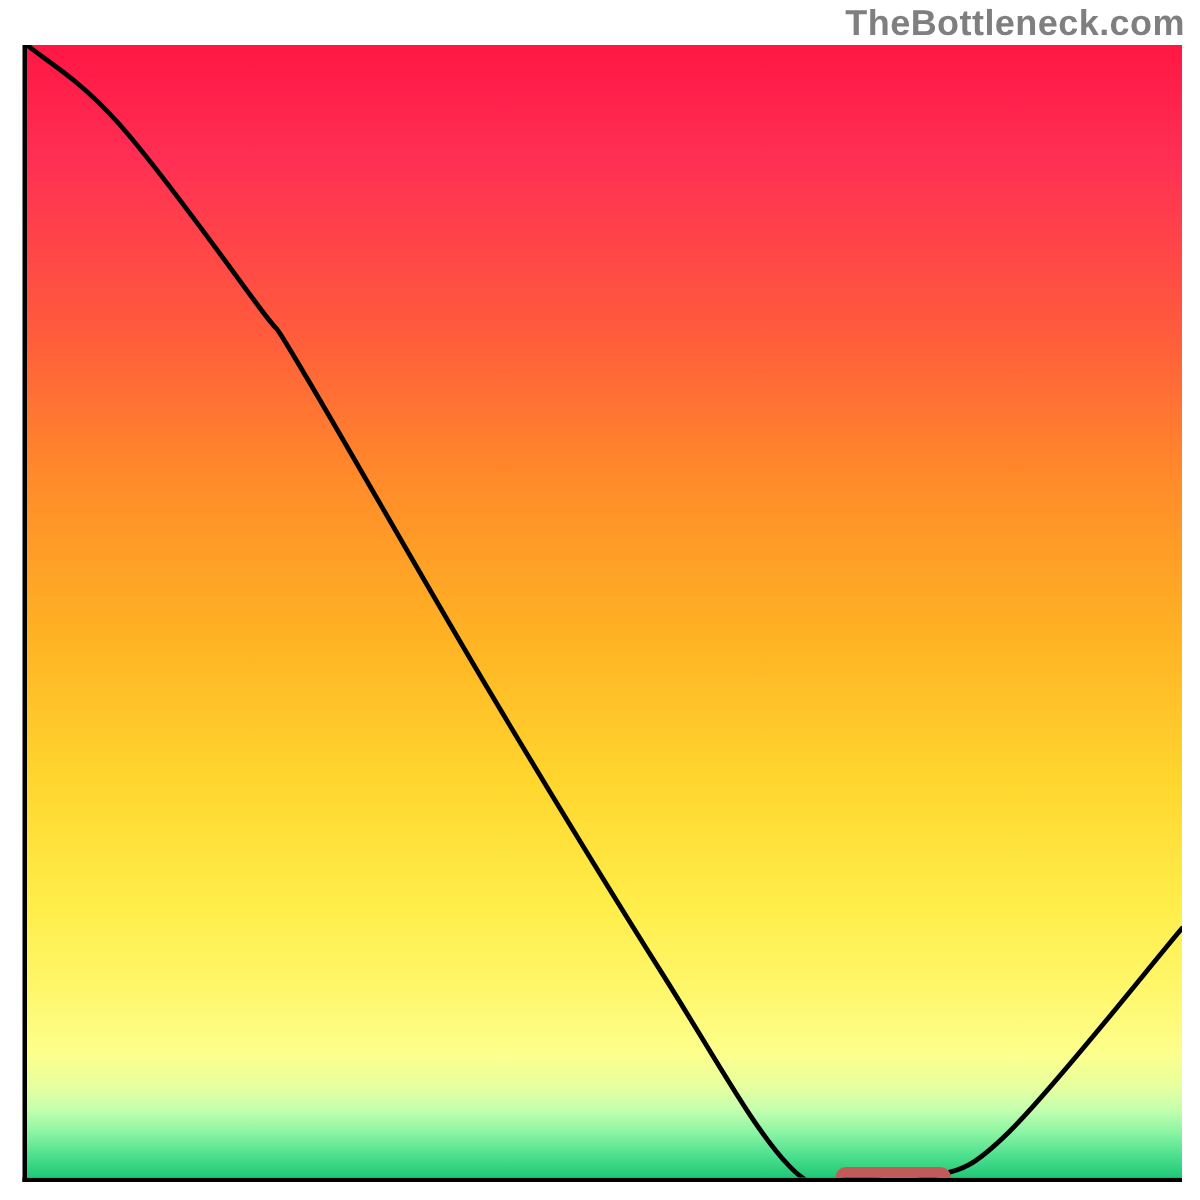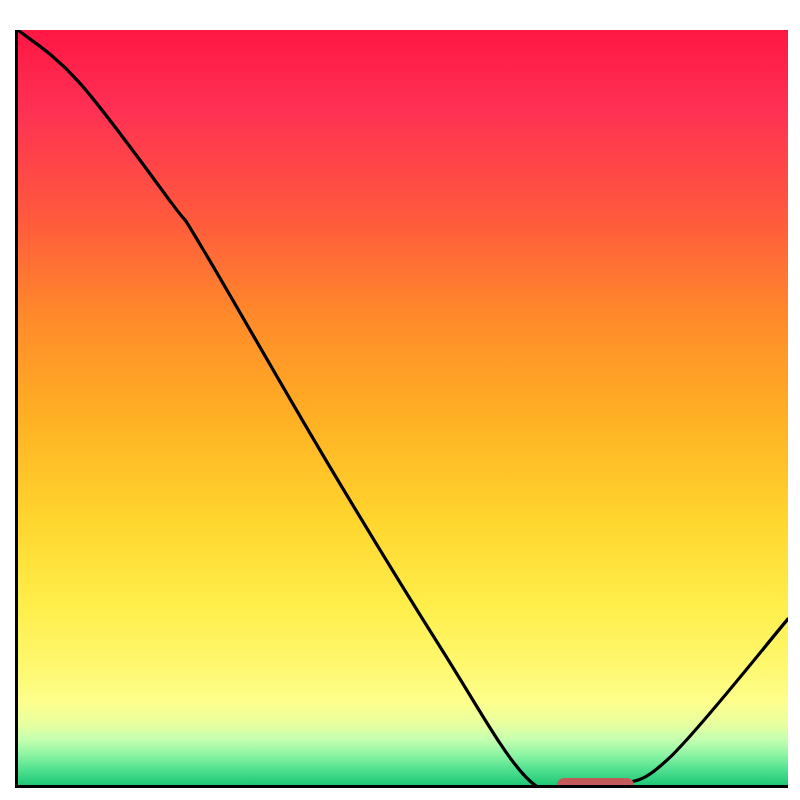--- a/index.html
+++ b/index.html
@@ -66,20 +66,21 @@
     position: absolute;
     height: 14px;
     border-radius: 7px;
     background: #c25a5a;
   }
 </style>
 </head>
 <body>
 
 <div class="canvas">
+  <div class="watermark">TheBottleneck.com</div>
 
   <div class="plot">
     <div class="gradient"></div>
 
     <svg class="curve" viewBox="0 0 770 755" preserveAspectRatio="none">
       <path fill="none" stroke="#000000" stroke-width="3.2" stroke-linejoin="round" stroke-linecap="round" d="M 0 0 C 11.088 9.512999999999984, 33.88 21.592999999999915, 61.6 52.84999999999991 C 89.32 84.1069999999999, 131.824 143.75199999999995, 154 173.64999999999998 C 176.176 203.548, 157.07999999999998 172.74400000000003, 184.79999999999998 218.95000000000005 C 212.51999999999998 265.15600000000006, 265.034 358.32300000000004, 308 430.35 C 350.966 502.377, 387.46400000000006 562.022, 423.50000000000006 619.1 C 459.53600000000006 676.178, 484.63800000000003 722.988, 508.20000000000005 747.45 C 531.7620000000001 771.912, 537.768 753.641, 554.4 755 C 571.0319999999999 756.359, 582.582 760.436, 600.6 755 C 618.618 749.564, 624.008 754.698, 654.5 724.8 C 684.992 694.9019999999999, 749.21 613.362, 770 588.9"></path>
     </svg>
 
     <div class="marker" style="left: 539px; width: 77px; bottom: -7px; background: rgb(194, 90, 90);"></div>
   </div>

